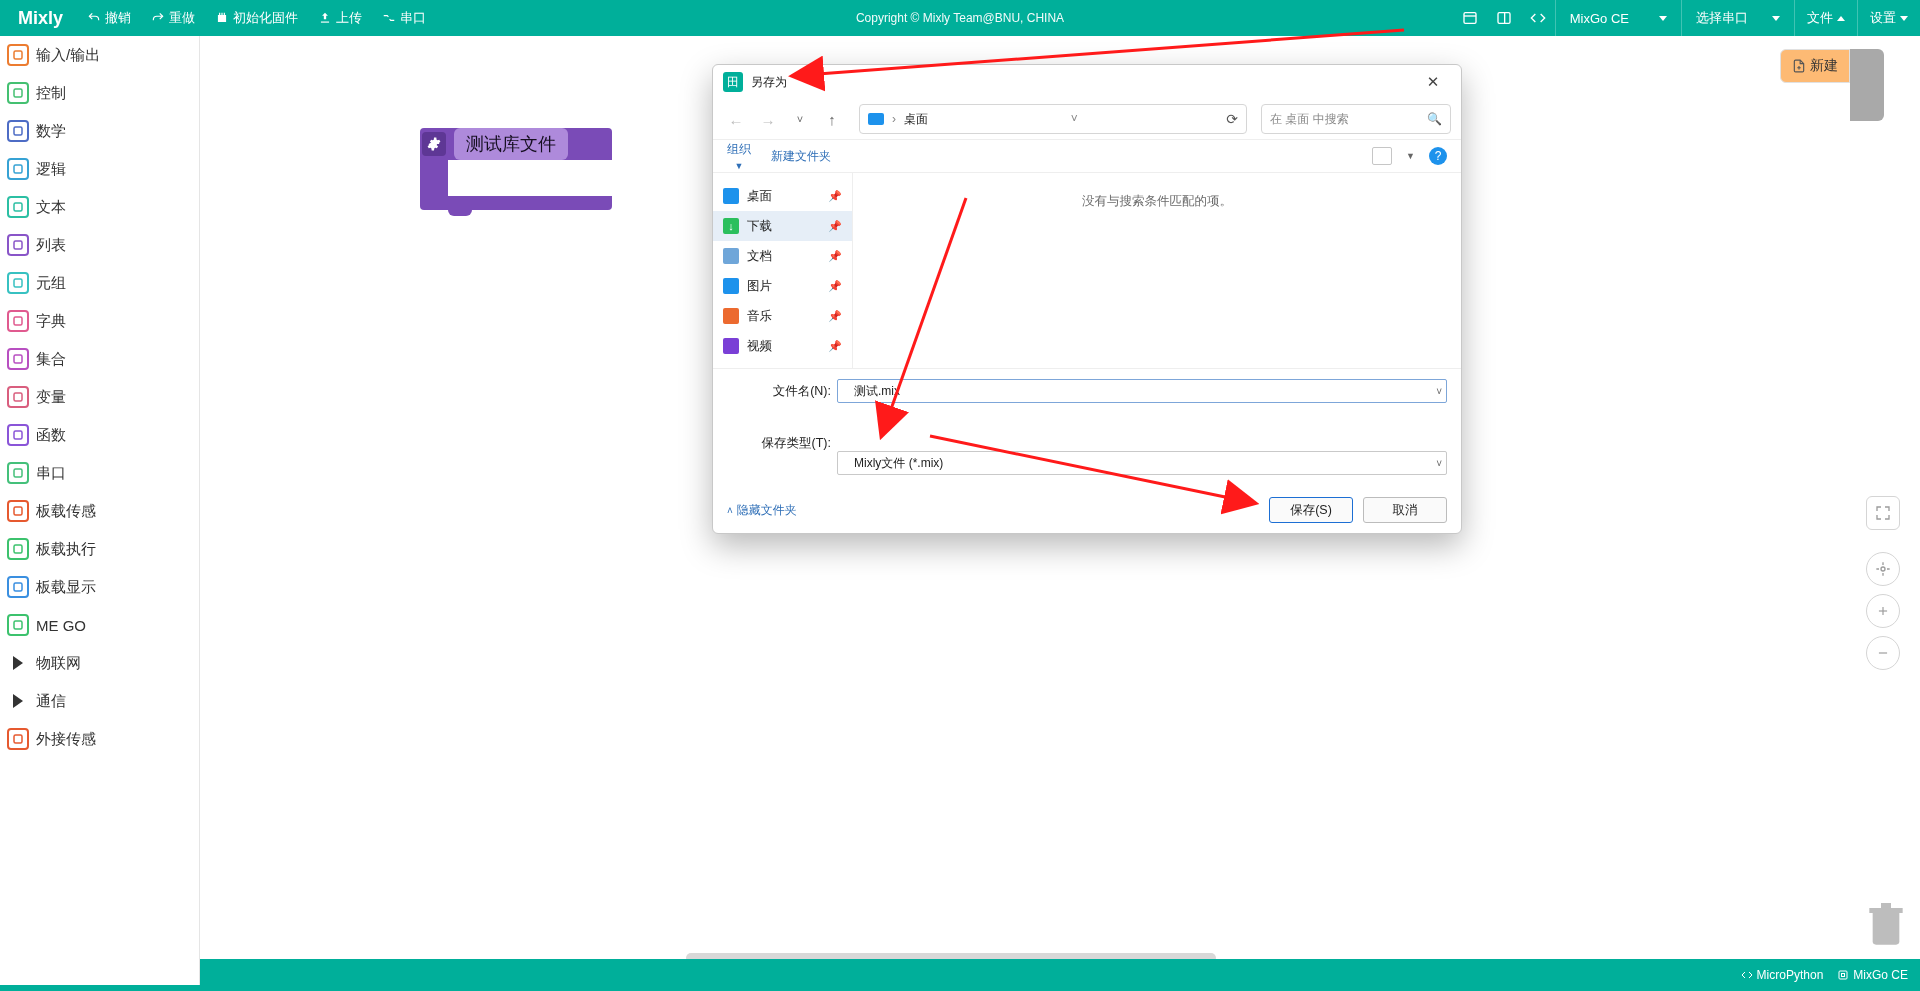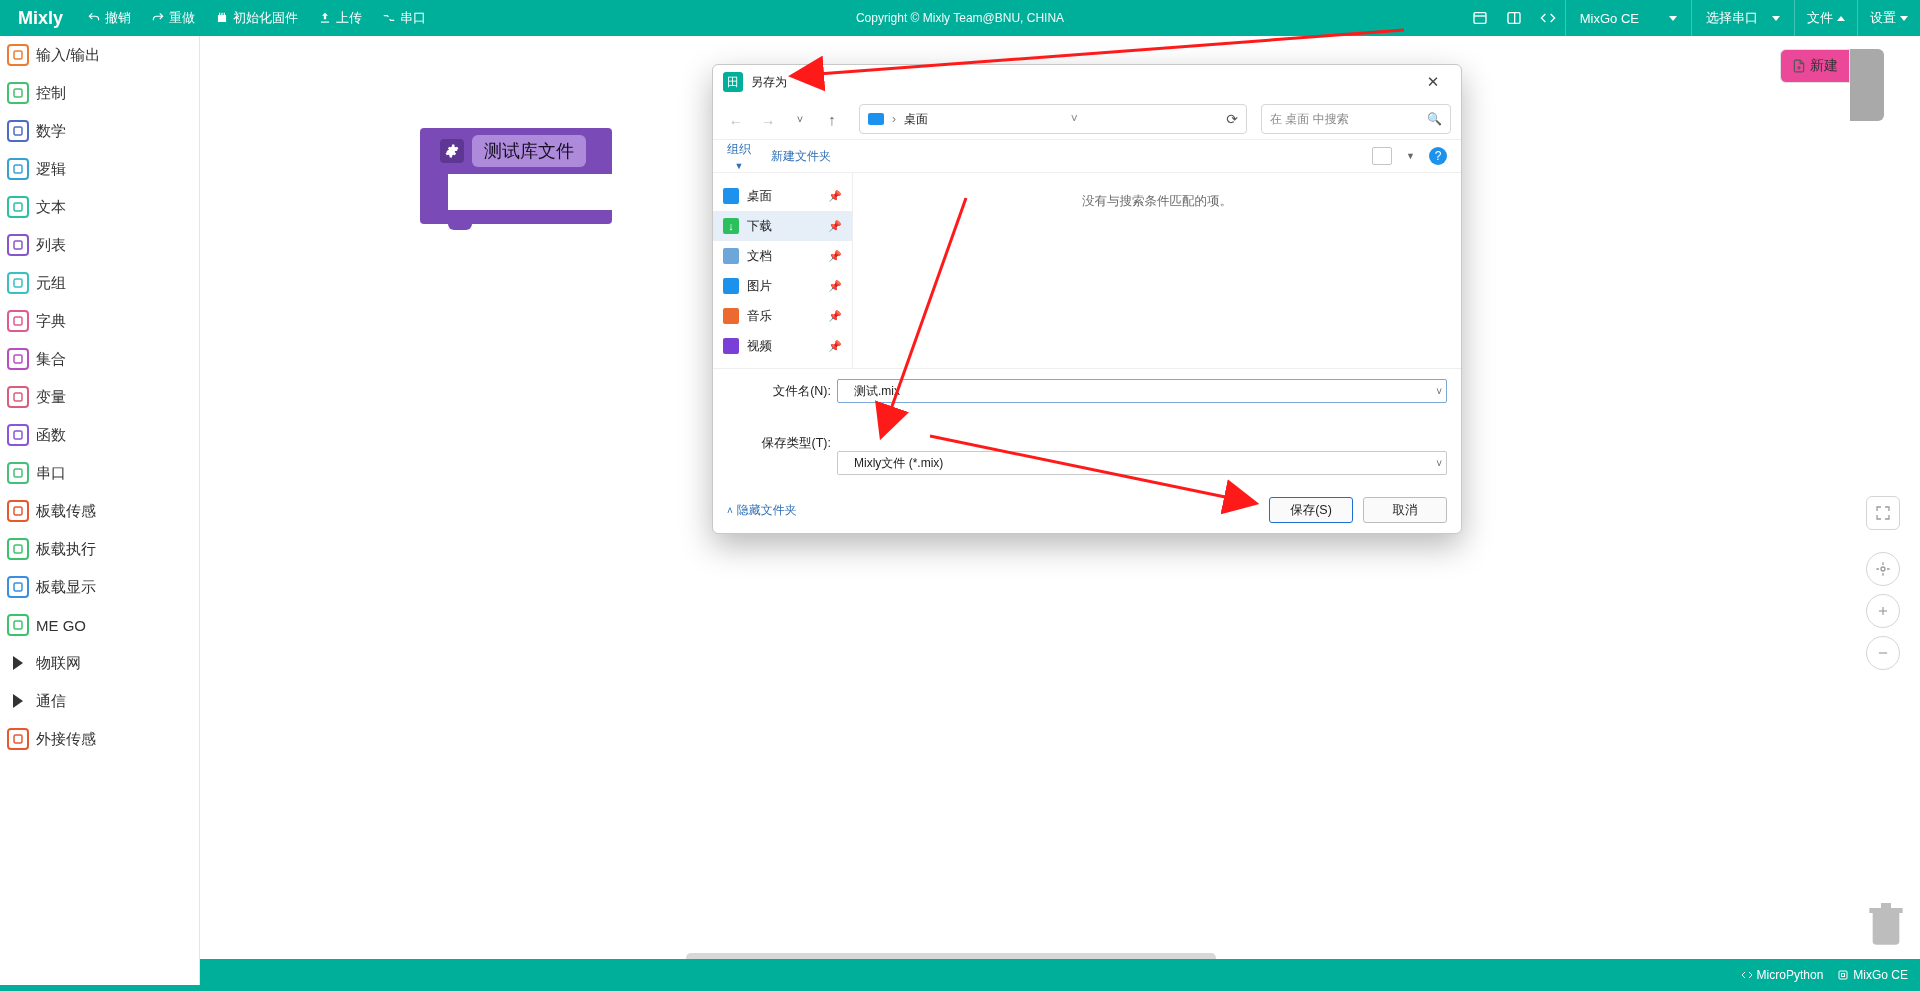--- a/index.html
+++ b/index.html
@@ -32,28 +32,28 @@
 .cat-mark span { width: 22px; height: 22px; display: flex; align-items: center; justify-content: center; border-radius: 4px; }
 .cat-label { font-size: 15px; color: #333; }
 .tri { width: 0; height: 0; border-top: 7px solid transparent; border-bottom: 7px solid transparent; border-left: 10px solid #333; margin-left: 13px; margin-right: 13px; }
 
 
 .workspace { position: absolute; left: 200px; top: 36px; right: 0; bottom: 22px; background: #fff; }
 .new-chip {
   position: absolute; top: 13px; right: 70px; width: 70px; height: 34px;
   border: 1px solid #e1e1e1; border-radius: 6px 0 0 6px; display: flex;
   align-items: center; justify-content: center; gap: 4px; font-size: 14px;
-  color: #333; background: #ec4899;
+  color: #333; background: #fdba74;
 }
 .tab-stub { position: absolute; top: 13px; right: 36px; width: 34px; height: 72px;
   background: #a9a9a9; border-radius: 0 6px 6px 0; }
 .block {
   position: absolute; left: 220px; top: 92px; width: 192px;
 }
-.block-top { height: 46px; background: #7a4bb7; border-radius: 4px 4px 0 0; display: flex; align-items: center; padding: 0 20px; gap: 8px; }
+.block-top { height: 32px; background: #7a4bb7; border-radius: 4px 4px 0 0; display: flex; align-items: center; padding: 0 2px; gap: 8px; }
 .block-gear { width: 24px; height: 24px; background: #5e3795; border-radius: 4px; display: flex; align-items: center; justify-content: center; }
 .block-gear svg { fill: #fff; }
 .block-label { background: #ae8adb; border-radius: 6px; padding: 4px 12px; font-size: 18px; color: #150e20; font-weight: 500; }
 .block-body { position: relative; height: 36px; }
 .block-left { position: absolute; left: 0; top: 0; width: 28px; height: 36px; background: #7a4bb7; }
 .block-foot { height: 14px; background: #7a4bb7; border-radius: 0 0 4px 4px; }
 .block-notch { position: absolute; left: 28px; bottom: -6px; width: 24px; height: 8px; background: #7a4bb7; border-radius: 0 0 6px 6px; }
 .ws-btn { position: absolute; right: 20px; width: 34px; height: 34px; border: 1px solid #d5d5d5; border-radius: 50%; display: flex; align-items: center; justify-content: center; color: #9c9c9c; background: #fff; cursor: pointer; }
 .ws-full { top: 460px; border-radius: 6px; }
 .ws-center { top: 516px; }
@@ -170,21 +170,21 @@
     <div class="tb-sq">
         <svg width="16" height="16" viewBox="0 0 24 24" fill="none" stroke="#fff" stroke-width="2">
           <polyline points="16 18 22 12 16 6"></polyline>
           <polyline points="8 6 2 12 8 18"></polyline>
         </svg>
       </div>
     <div class="tb-select">
       <span>MixGo CE</span>
         <span class="caret-d"></span>
     </div>
-    <div class="tb-select" style="gap:14px">
+    <div class="tb-select" style="gap:24px">
       <span>选择串口</span>
         <span class="caret-d"></span>
     </div>
     <div class="tb-item">
       <span>文件</span>
         <span class="caret-u"></span>
     </div>
     <div class="tb-item">
       <span>设置</span>
         <span class="caret-d"></span>

